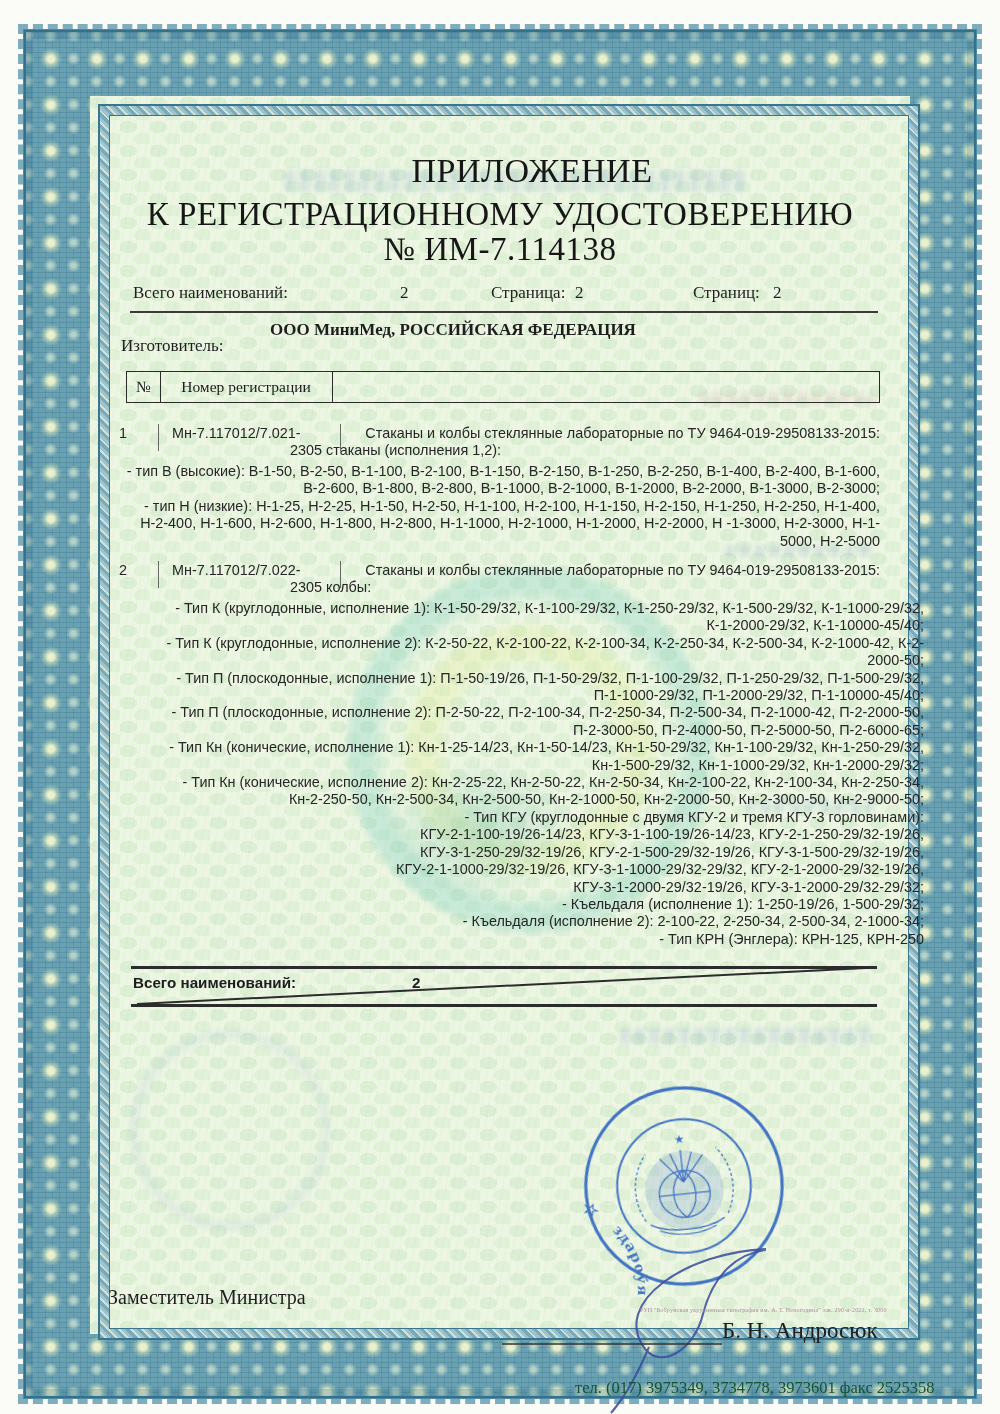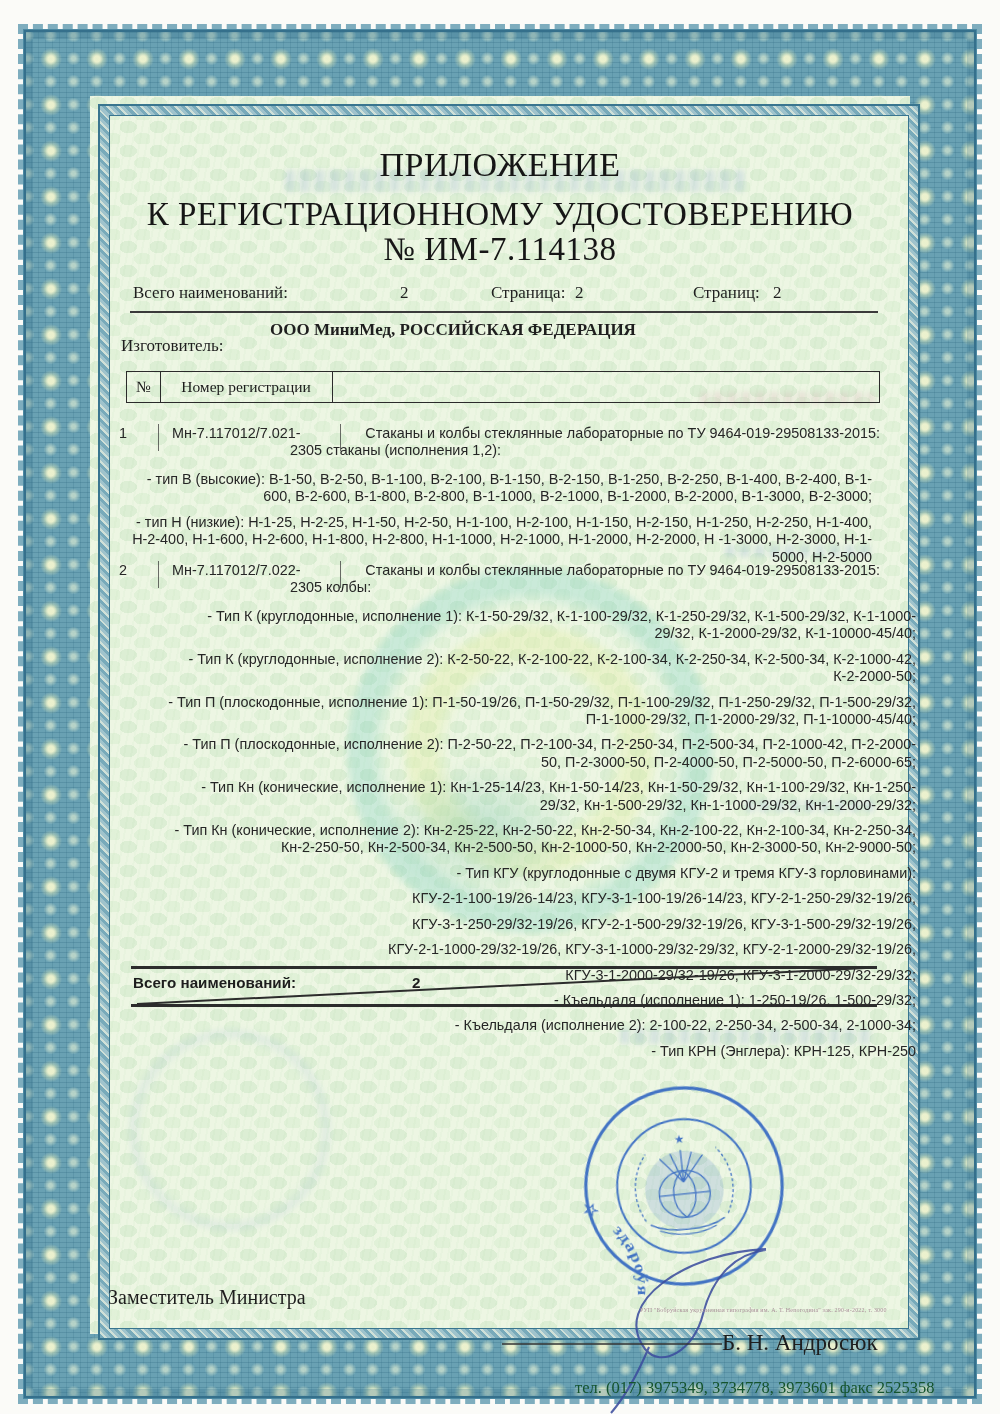--- a/index.html
+++ b/index.html
@@ -45,21 +45,21 @@
     filter:blur(3px);}
   .smudge{border-radius:4px;filter:blur(2.5px);
     background:repeating-linear-gradient(90deg, rgba(100,140,205,.17) 0 9px, rgba(100,140,205,.03) 9px 15px);}
   .smudge.pink{background:repeating-linear-gradient(90deg, rgba(200,120,150,.15) 0 8px, rgba(200,120,150,.03) 8px 14px);}
 
   
   .title{left:100px;width:800px;text-align:center;letter-spacing:.5px;color:#161616;}
   .serif17{font-size:17px;}
   .sans{font-family:"Liberation Sans", sans-serif;text-align:right;}
   .spec-wrap{line-height:17.4px;font-size:14.4px;color:#262626;}
-  .spec-line{text-indent:6px;margin:8px;}
+  .spec-line{text-indent:6px;margin:0;}
   .rule{background:#2c2c2c;height:2px;}
   .thinrule{background:#3a3a3a;height:1.5px;}
   .vtick{width:1px;background:rgba(60,60,60,.75);}
 
   
   .thead{left:126px;top:371px;width:752px;height:30px;border:1.6px solid #2b2b2b;
     font-size:15.5px;color:#1c1c1c;}
   .thead .cell{position:absolute;top:0;height:100%;display:flex;align-items:center;justify-content:center;}
   .tdiv{position:absolute;top:0;bottom:0;width:1.4px;background:#2b2b2b;}
 
@@ -77,21 +77,21 @@
 
 <div class="abs wm-rosette"></div>
 <div class="abs wm-blob"></div>
 <div class="abs wm-ring-bl"></div>
 <div class="abs smudge" style="left:285px;top:170px;width:460px;height:22px;"></div>
 <div class="abs smudge pink" style="left:700px;top:392px;width:175px;height:13px;"></div>
 <div class="abs smudge" style="left:725px;top:545px;width:150px;height:12px;"></div>
 <div class="abs smudge" style="left:745px;top:800px;width:130px;height:12px;"></div>
 <div class="abs smudge" style="left:620px;top:1028px;width:255px;height:16px;"></div>
 
-<div class="abs title" style="top:146px;font-size:34px;">ПРИЛОЖЕНИЕ</div>
+<div class="abs title" style="top:152px;font-size:34px;padding-left:32px;">ПРИЛОЖЕНИЕ</div>
 <div class="abs title" style="top:196px;font-size:33px;">К РЕГИСТРАЦИОННОМУ УДОСТОВЕРЕНИЮ</div>
 <div class="abs title" style="top:231px;font-size:33px;">№ ИМ-7.114138</div>
 
 <div class="abs serif17" style="left:133px;top:283px;">Всего наименований:</div>
 <div class="abs serif17" style="left:400px;top:283px;">2</div>
 <div class="abs serif17" style="left:483px;top:283px;margin-left:8px;">Страница:</div>
 <div class="abs serif17" style="left:575px;top:283px;">2</div>
 <div class="abs serif17" style="left:693px;top:283px;">Страниц:</div>
 <div class="abs serif17" style="left:773px;top:283px;">2</div>
 <div class="abs thinrule" style="left:130px;top:311px;width:748px;"></div>
@@ -172,15 +172,15 @@
 <svg class="abs overlay-svg">
   <line x1="137" y1="1004" x2="866" y2="968" stroke="#2c2c2c" stroke-width="2"></line>
   <g stroke="#3c4d9e" stroke-width="2.1" fill="none" opacity=".87">
     <path d="M 766 1249 C 688 1252 610 1302 645 1349 C 661 1369 694 1351 703 1314 C 713 1275 737 1253 766 1250"></path>
     <path d="M 649 1347 C 636 1378 623 1399 611 1413"></path>
   </g>
   <line x1="502" y1="1344" x2="722" y2="1344" stroke="#333" stroke-width="1.6"></line>
 </svg>
 
 <div class="abs" style="left:108px;top:1286px;font-size:20px;">Заместитель Министра</div>
-<div class="abs" style="left:722px;top:1318px;font-size:23px;margin-top:12px;">Б. Н. Андросюк</div>
+<div class="abs" style="left:722px;top:1318px;font-size:23px;">Б. Н. Андросюк</div>
 <div class="abs note" style="left:640px;top:1307px;width:250px;">РУП "Бобруйская укрупненная типография им. А. Т. Непогодина" зак. 290-и-2022, т. 3000</div>
 <div class="abs" style="left:575px;top:1378px;font-size:16.5px;color:#14532d;">тел. (017)  3975349, 3734778, 3973601 факс 2525358</div>
 
 </body></html>

